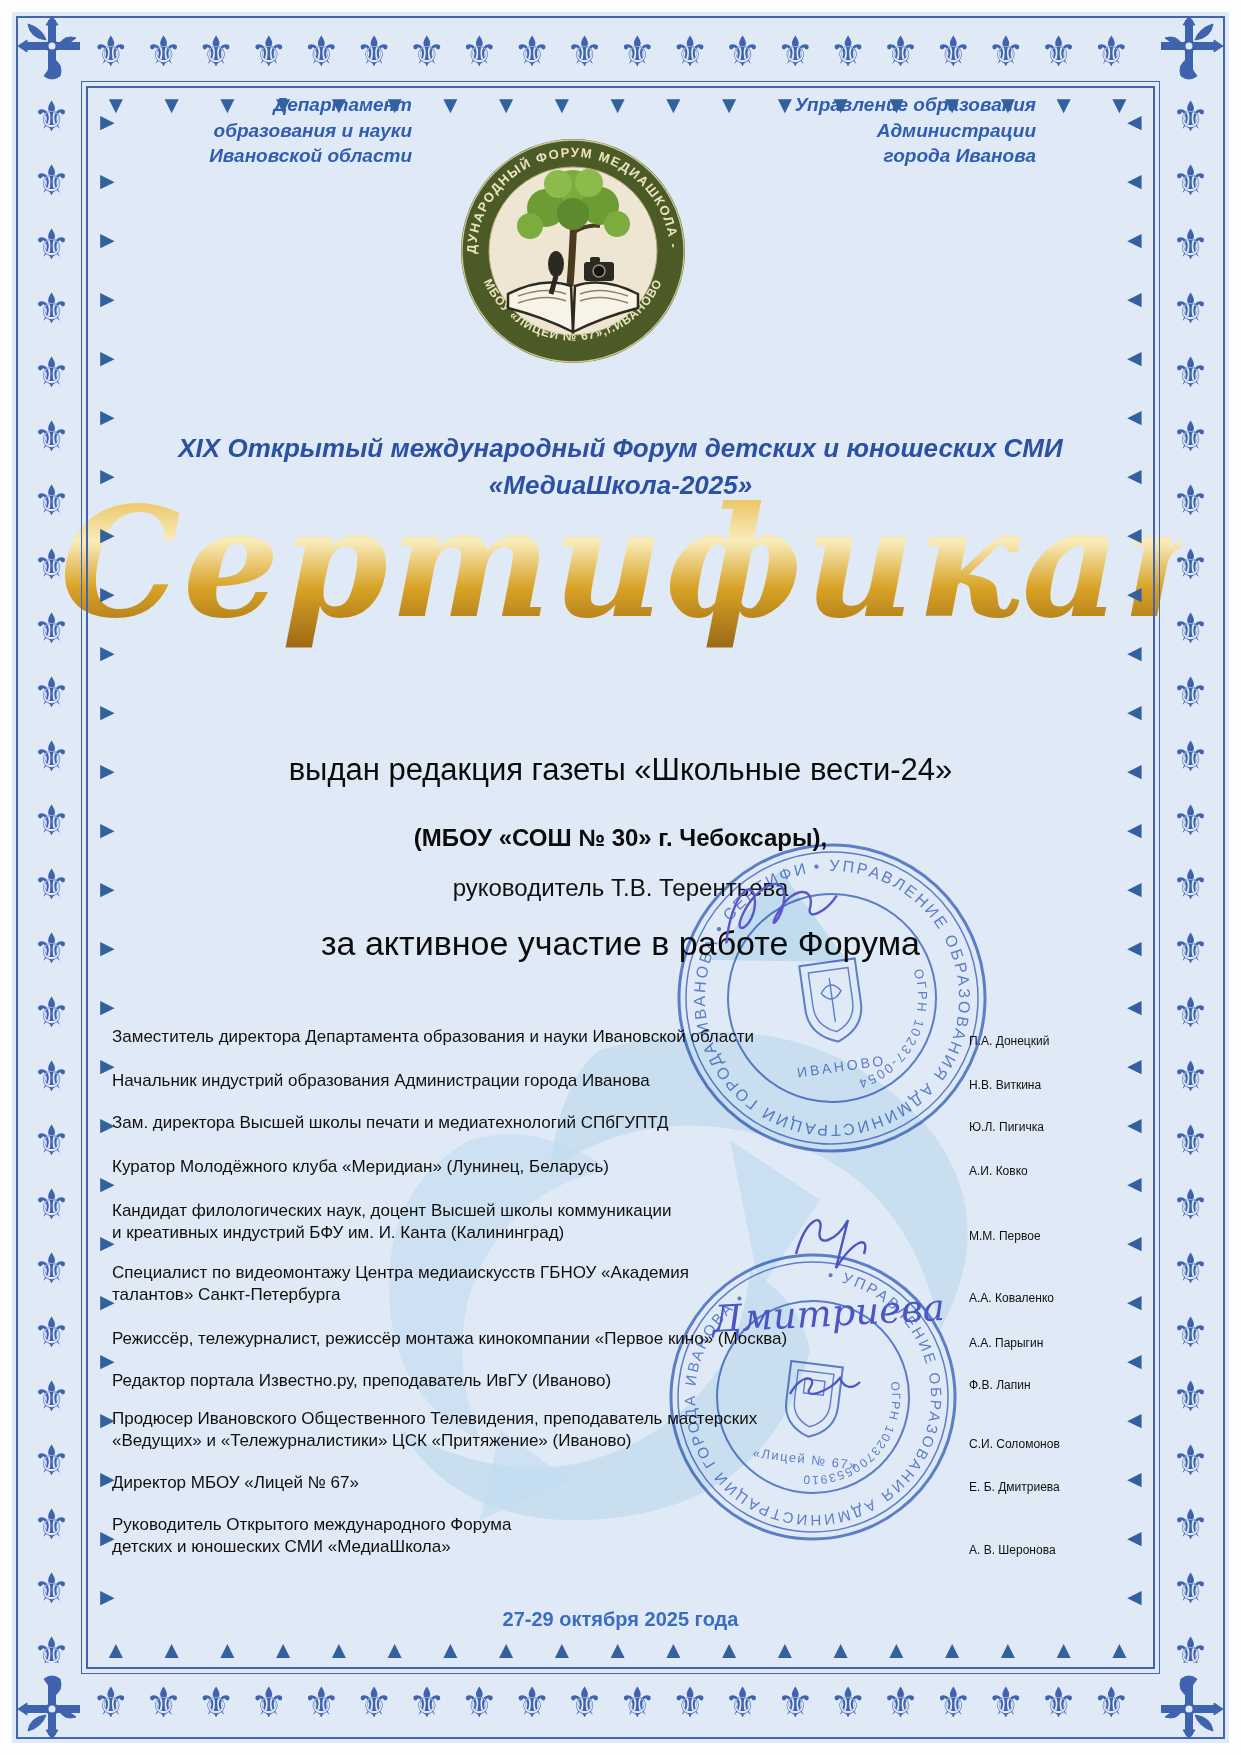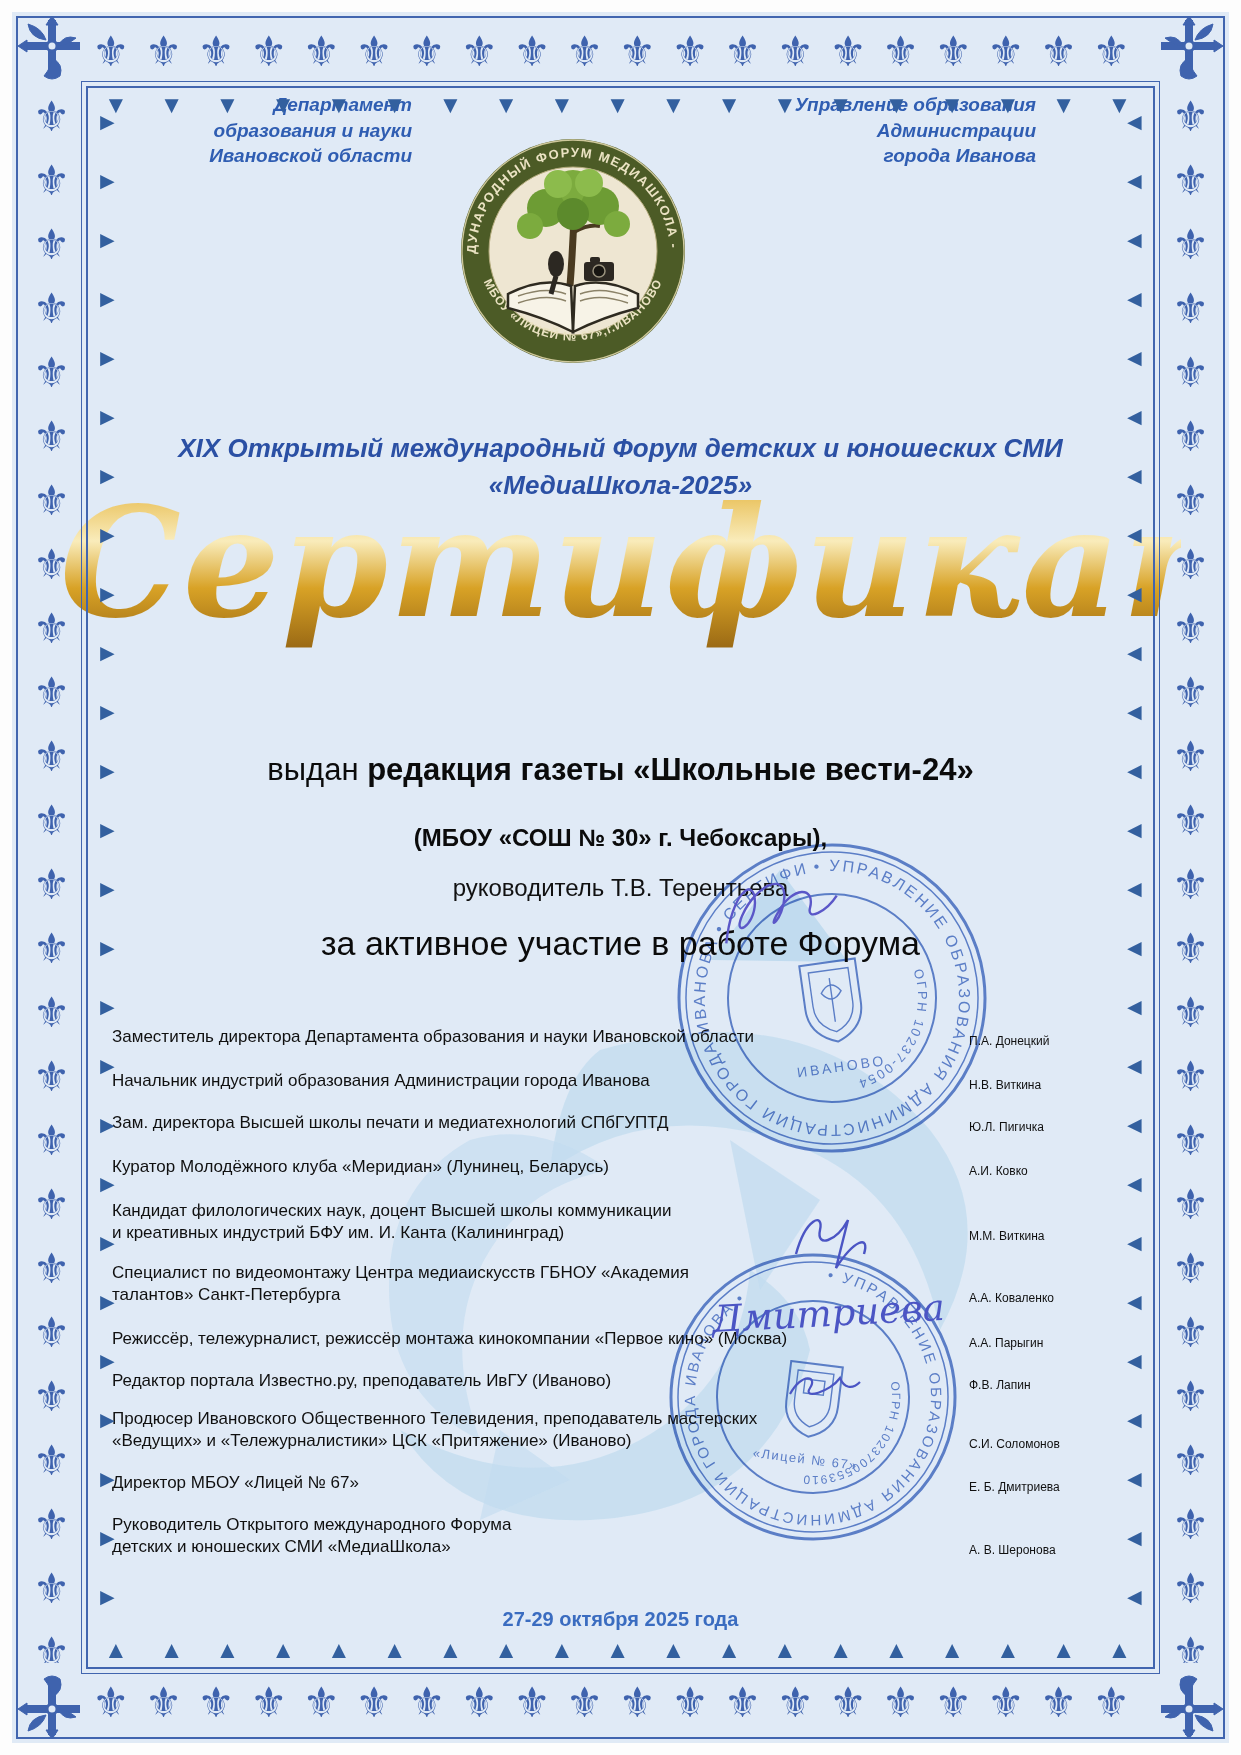--- a/index.html
+++ b/index.html
@@ -39,21 +39,21 @@
   .org-right{left:716px;}
   .logo{position:absolute;left:458px;top:136px;z-index:3;}
   .title{left:88px;right:88px;top:430px;text-align:center;color:#2b50a4;
          font-weight:bold;font-style:italic;font-size:26px;line-height:37px;}
   .cert-word{left:60px;right:60px;top:455px;text-align:center;
      font-family:"DejaVu Serif","Liberation Serif",serif;font-style:italic;
      font-size:152px;line-height:215px;letter-spacing:2px;font-weight:bold;
      background:linear-gradient(180deg,#e2ad2e 8%,#f9ecbb 40%,#d8a226 62%,#8f5f11 95%);
      -webkit-background-clip:text;background-clip:text;color:transparent;}
   .recip{left:88px;right:88px;top:752px;text-align:center;color:#0b0b0b;font-size:31px;}
-  .recip b{font-weight:bold;margin-top:8px;}
+  .recip b{font-weight:normal;margin-top:8px;}
   .school{left:88px;right:88px;top:824px;text-align:center;color:#0b0b0b;font-size:24px;font-weight:bold;}
   .leader{left:88px;right:88px;top:874px;text-align:center;color:#111;font-size:24px;}
   .reason{left:88px;right:88px;top:924px;text-align:center;color:#0b0b0b;font-size:34px;}
   .sig-row{position:absolute;left:112px;width:1022px;display:flex;justify-content:space-between;align-items:flex-end;z-index:3;}
   .sig-role{width:840px;font-size:17px;line-height:21.5px;color:#101010;white-space:pre-line;}
   .sig-name{width:165px;font-size:12px;color:#101010;text-align:left;flex-shrink:0;margin-left:32px;}
   .date-line{left:88px;right:88px;top:1608px;text-align:center;color:#3a6cc0;font-weight:bold;font-size:20px;z-index:3;}
   
   .watermark{position:absolute;left:170px;top:810px;z-index:1;opacity:0.85;}
   .stamp{position:absolute;z-index:5;mix-blend-mode:multiply;opacity:0.85;}
@@ -214,21 +214,21 @@
     <div class="sig-role">Зам. директора Высшей школы печати и медиатехнологий СПбГУПТД</div>
     <div class="sig-name">Ю.Л. Пигичка</div>
   </div>
   <div class="sig-row" style="top:1156px;">
     <div class="sig-role">Куратор Молодёжного клуба «Меридиан» (Лунинец, Беларусь)</div>
     <div class="sig-name">А.И. Ковко</div>
   </div>
   <div class="sig-row" style="top:1200px;">
     <div class="sig-role">Кандидат филологических наук, доцент Высшей школы коммуникации
 и креативных индустрий БФУ им. И. Канта (Калининград)</div>
-    <div class="sig-name">М.М. Виткина</div>
+    <div class="sig-name">М.М. Первое</div>
   </div>
   <div class="sig-row" style="top:1262px;">
     <div class="sig-role">Специалист по видеомонтажу Центра медиаискусств ГБНОУ «Академия
 талантов» Санкт-Петербурга</div>
     <div class="sig-name">А.А. Коваленко</div>
   </div>
   <div class="sig-row" style="top:1328px;">
     <div class="sig-role">Режиссёр, тележурналист, режиссёр монтажа кинокомпании «Первое кино» (Москва)</div>
     <div class="sig-name">А.А. Парыгин</div>
   </div>

